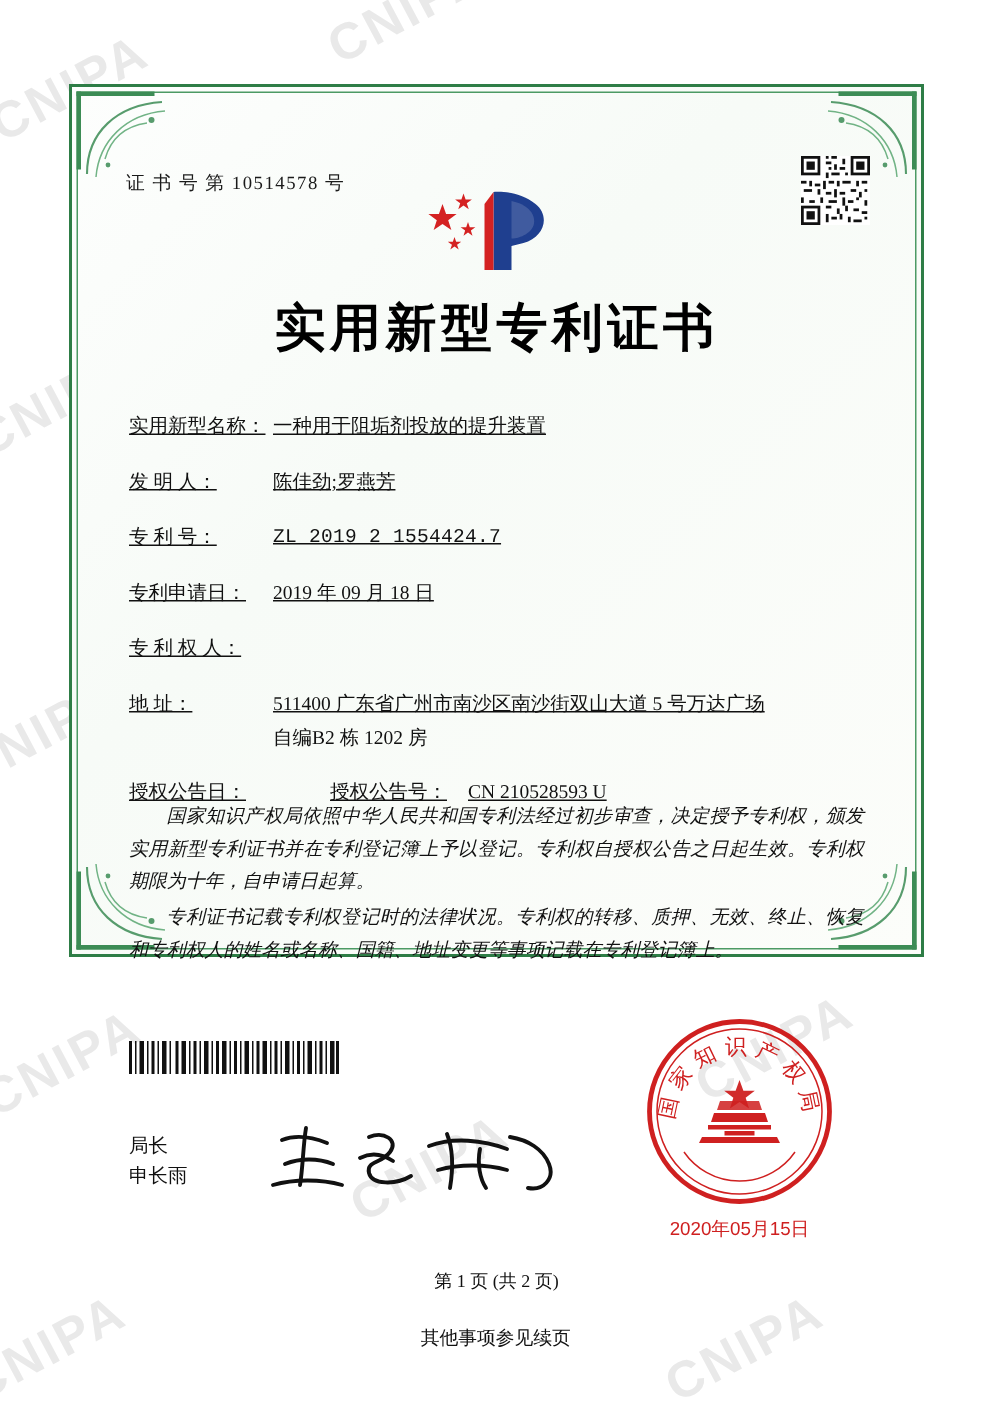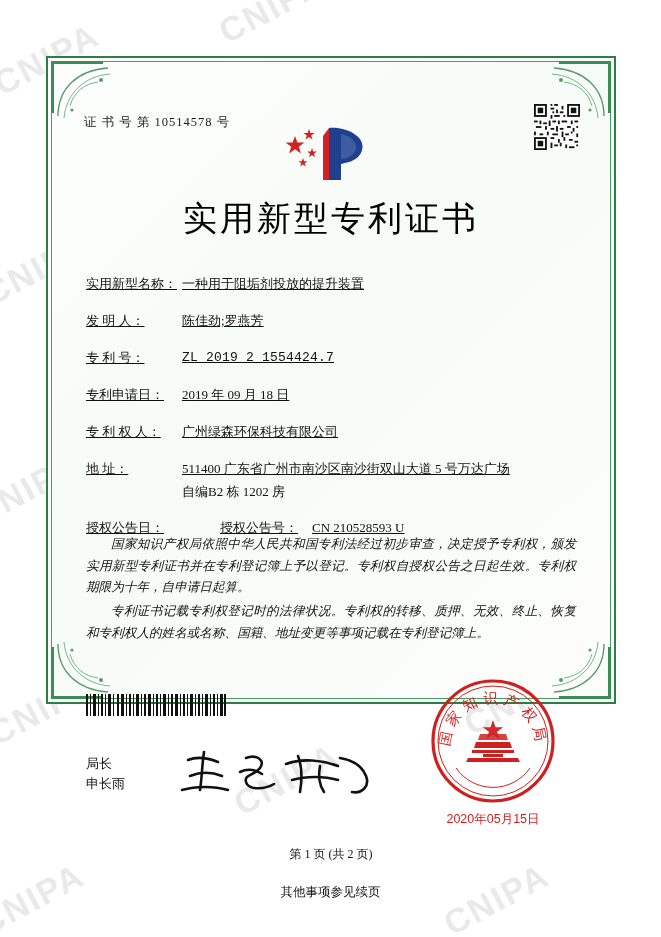--- a/index.html
+++ b/index.html
@@ -33,21 +33,21 @@
     transform: rotate(-28deg);
     white-space: nowrap;
   }
 
   
   .cert {
     position: absolute;
     left: 46px;
     top: 56px;
     width: 570px;
-    height: 648px;
+    height: 582px;
     z-index: 1;
     background: linear-gradient(135deg,#fdfefd 0%, #f7fbf7 40%, #fcfdfa 100%);
   }
   .border-outer {
     position: absolute;
     inset: 0;
     border: 2px solid #2e7d46;
   }
   .border-inner {
     position: absolute;
@@ -115,21 +115,21 @@
     width: 120px;
     height: 72px;
   }
 
   .main-title {
     position: absolute;
     left: 0; right: 0;
     top: 140px;
     text-align: center;
     font-size: 34px;
-    font-weight: normal;
+    font-weight: bold;
     letter-spacing: 3px;
     color: #000;
     font-family: "DejaVu Sans", sans-serif;
   }
 
   .fields {
     position: absolute;
     left: 40px;
     right: 40px;
     top: 218px;
@@ -399,21 +399,20 @@
         <div class="f-value mono">ZL 2019 2 1554424.7</div>
       </div>
 
       <div class="field-row">
         <div class="f-label">专利申请日：</div>
         <div class="f-value">2019 年 09 月 18 日</div>
       </div>
 
       <div class="field-row">
         <div class="f-label">专 利 权 人：</div>
-        <div class="f-value">广州绿森环保科技有限公司</div>
       </div>
 
       <div class="field-row">
         <div class="f-label">地          址：</div>
         <div class="f-value">511400 广东省广州市南沙区南沙街双山大道 5 号万达广场</div>
       </div>
       <div class="sub-line">自编B2 栋 1202 房</div>
 
       <div class="field-row">
         <div class="f-label">授权公告日：</div>

